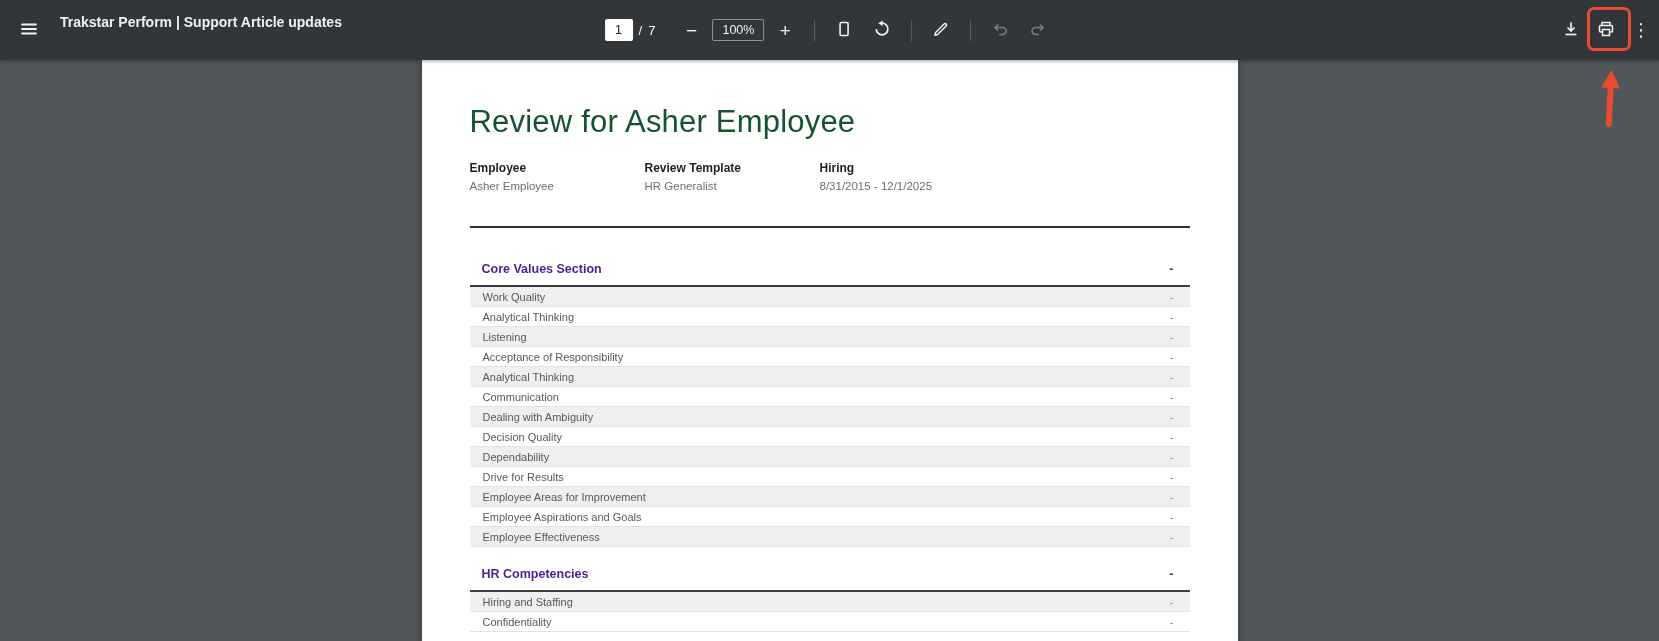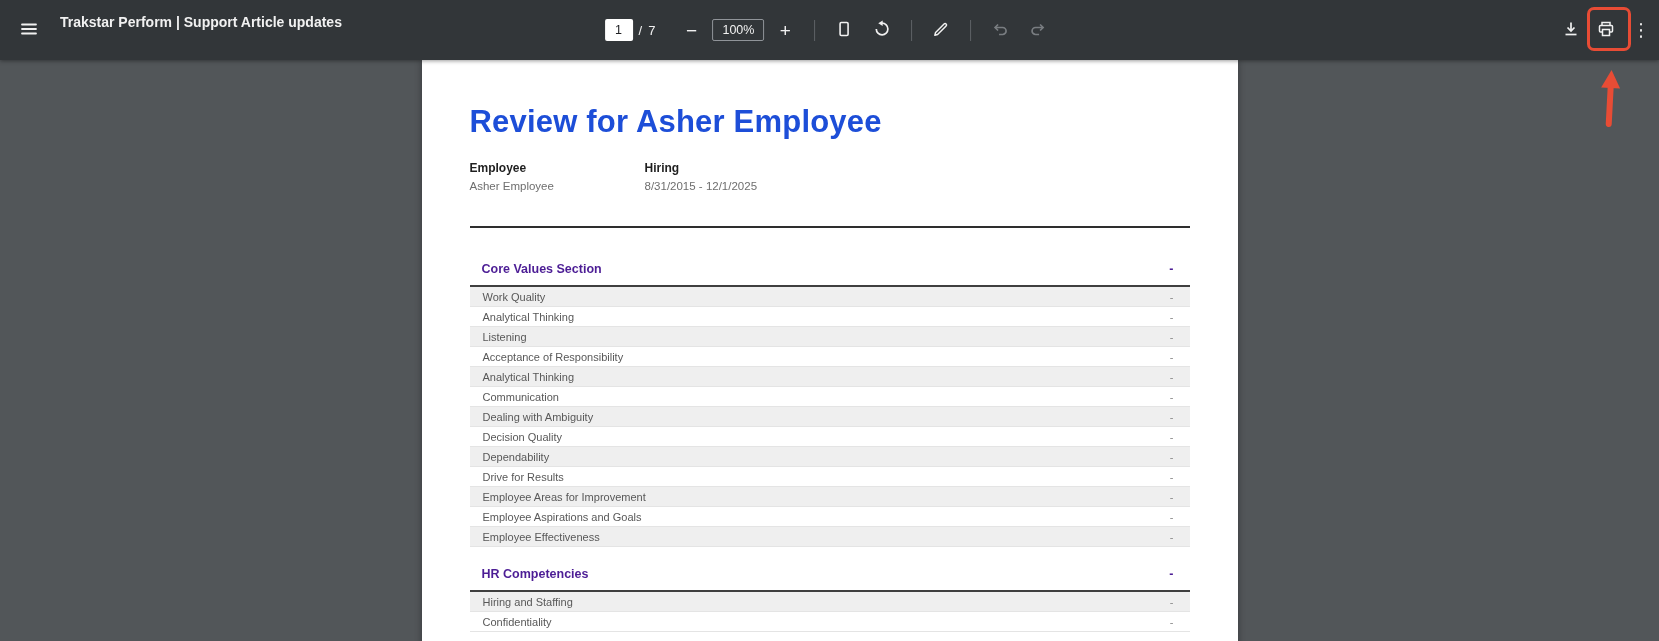--- a/index.html
+++ b/index.html
@@ -43,22 +43,22 @@
   .tb-right { margin-left:auto; display:flex; align-items:center; gap:3px; padding-right:2px; }
   .more-glyph { font-size:18px; color:#f1f1f1; }
 
   
   .content { position:relative; height:581px; overflow:hidden; }
   .page {
     width:816px; height:780px; margin:0 auto; background:#fff;
     box-shadow:0 0 7px rgba(0,0,0,.35); padding:0 48px;
   }
   .doc-title {
-    margin:0; padding-top:44px; font-size:31px; font-weight:700;
-    color:#1d4ed8; letter-spacing:.2px;
+    margin:0; padding-top:44px; font-size:31px; font-weight:400;
+    color:#14532d; letter-spacing:.2px;
   }
   .meta { display:flex; margin-top:21px;gap:32px; }
   .meta-col { width:143px; }
   .meta-col:last-child { width:auto; }
   .meta-label { font-size:12px; font-weight:bold; color:#1f1f1f; }
   .meta-value { font-size:11.5px; color:#6e6e6e; margin-top:5px; white-space:nowrap; }
   .divider { margin:34px 0 0 0; border:none; border-top:2px solid #2e2e2e; }
 
   .doc-section { margin-top:34px; }
   .doc-section.second { margin-top:20px; }
@@ -191,20 +191,24 @@
     <h1 class="doc-title">Review for Asher Employee</h1>
 
     <div class="meta">
 
         <div class="meta-col">
           <div class="meta-label">Employee</div>
           <div class="meta-value">Asher Employee</div>
         </div>
 
 
+        <div class="meta-col">
+          <div class="meta-label">Review Template</div>
+          <div class="meta-value">HR Generalist</div>
+        </div>
 
 
         <div class="meta-col">
           <div class="meta-label">Hiring</div>
           <div class="meta-value">8/31/2015 - 12/1/2025</div>
         </div>
       </div>
 
     <hr class="divider">
 

